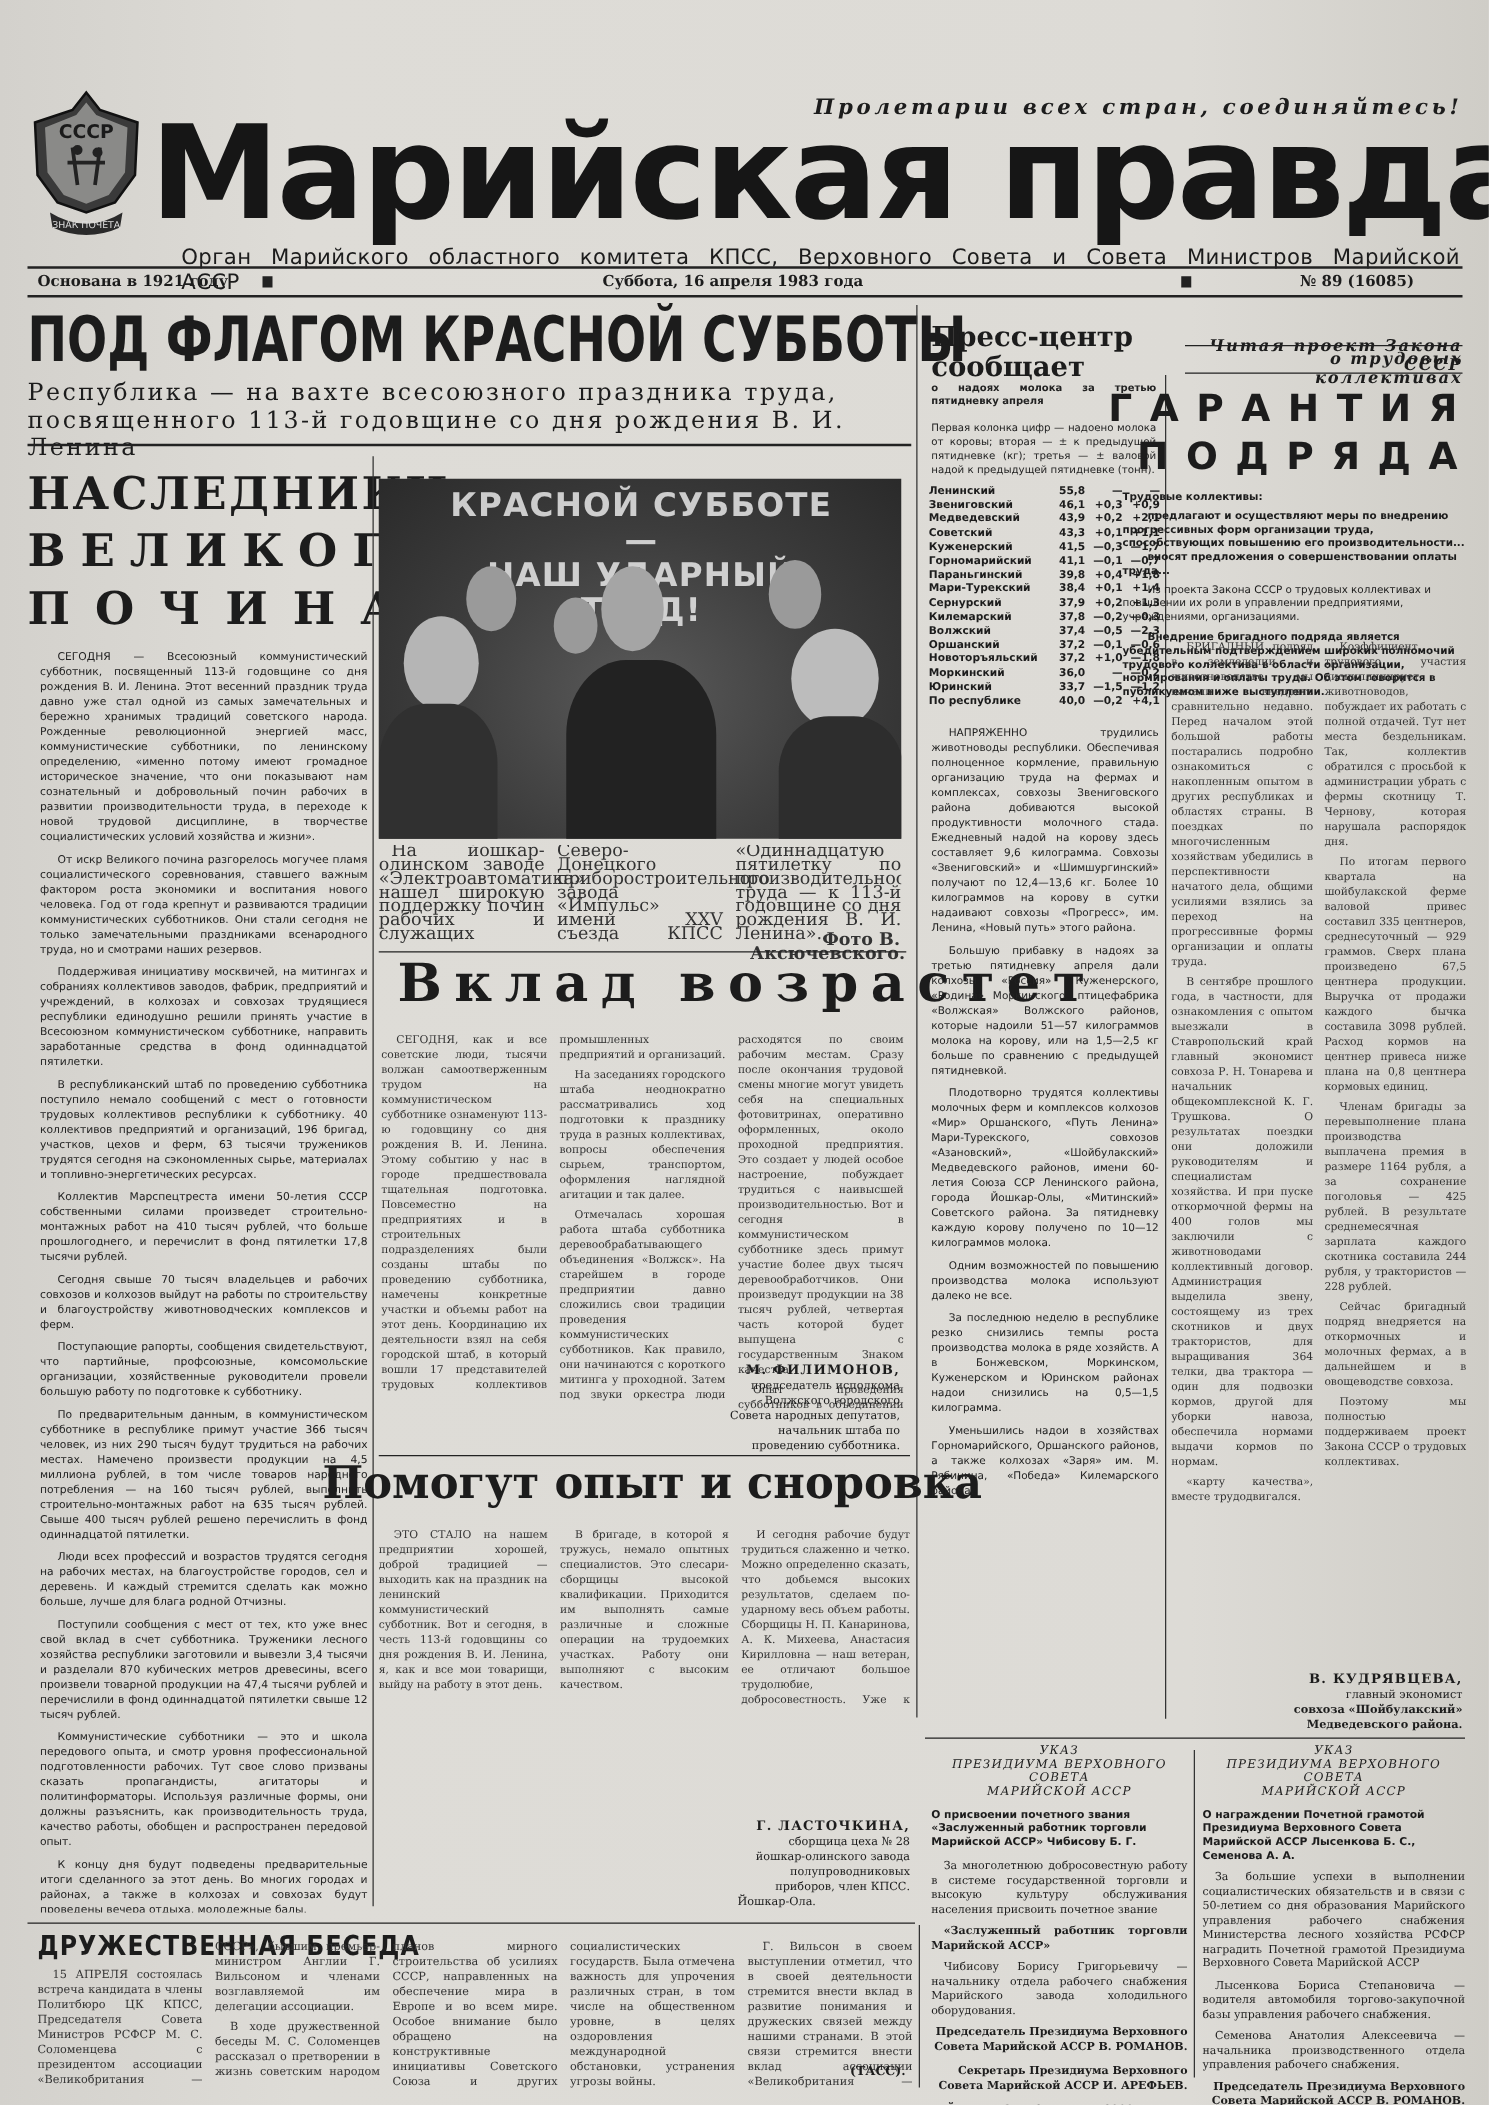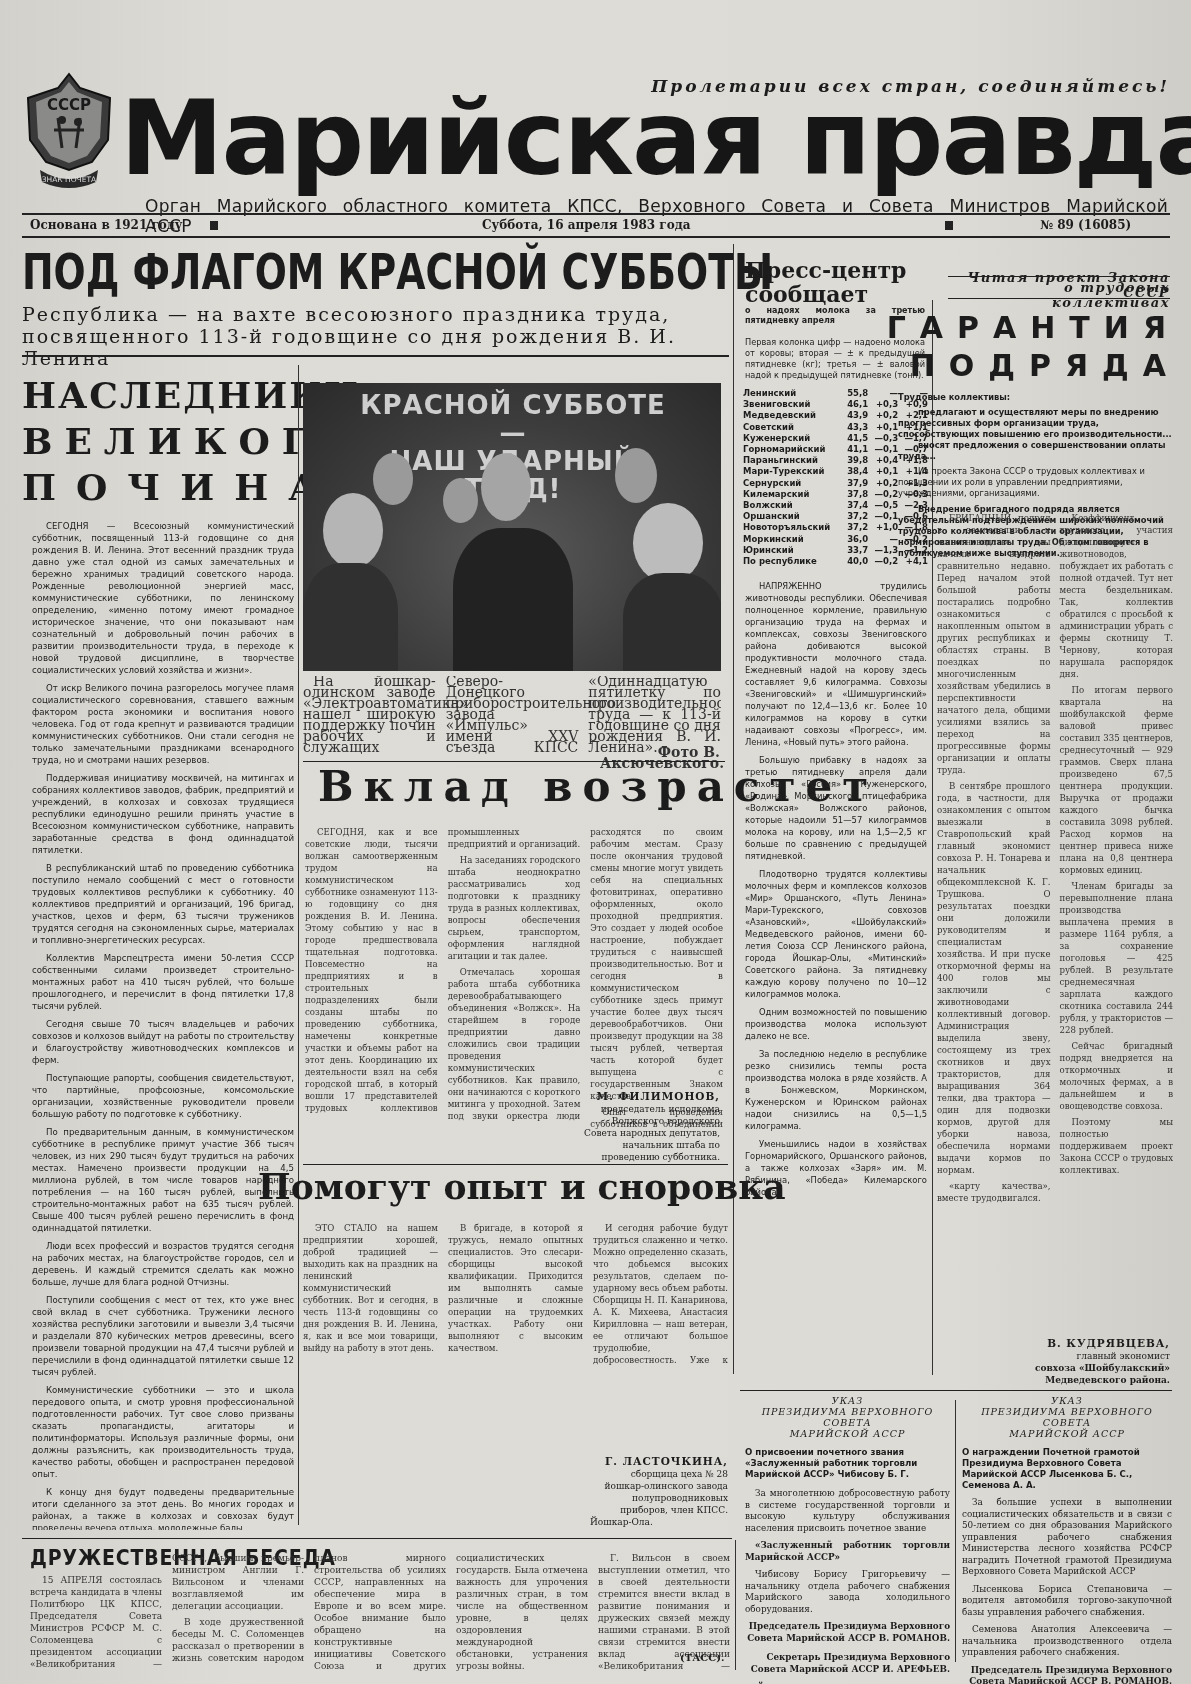--- a/index.html
+++ b/index.html
@@ -245,21 +245,21 @@
         </tr>
         <tr>
           <td>Моркинский</td>
           <td class="n">36,0</td>
           <td class="n">—</td>
           <td class="n">—0,2</td>
         </tr>
         <tr>
           <td>Юринский</td>
           <td class="n">33,7</td>
-          <td class="n">—1,3</td>
+          <td class="n">—1,5</td>
           <td class="n">—1,2</td>
         </tr>
         <tr>
           <td>По республике</td>
           <td class="n">40,0</td>
           <td class="n">—0,2</td>
           <td class="n">+4,1</td>
         </tr>
       </tbody>
   </table>

